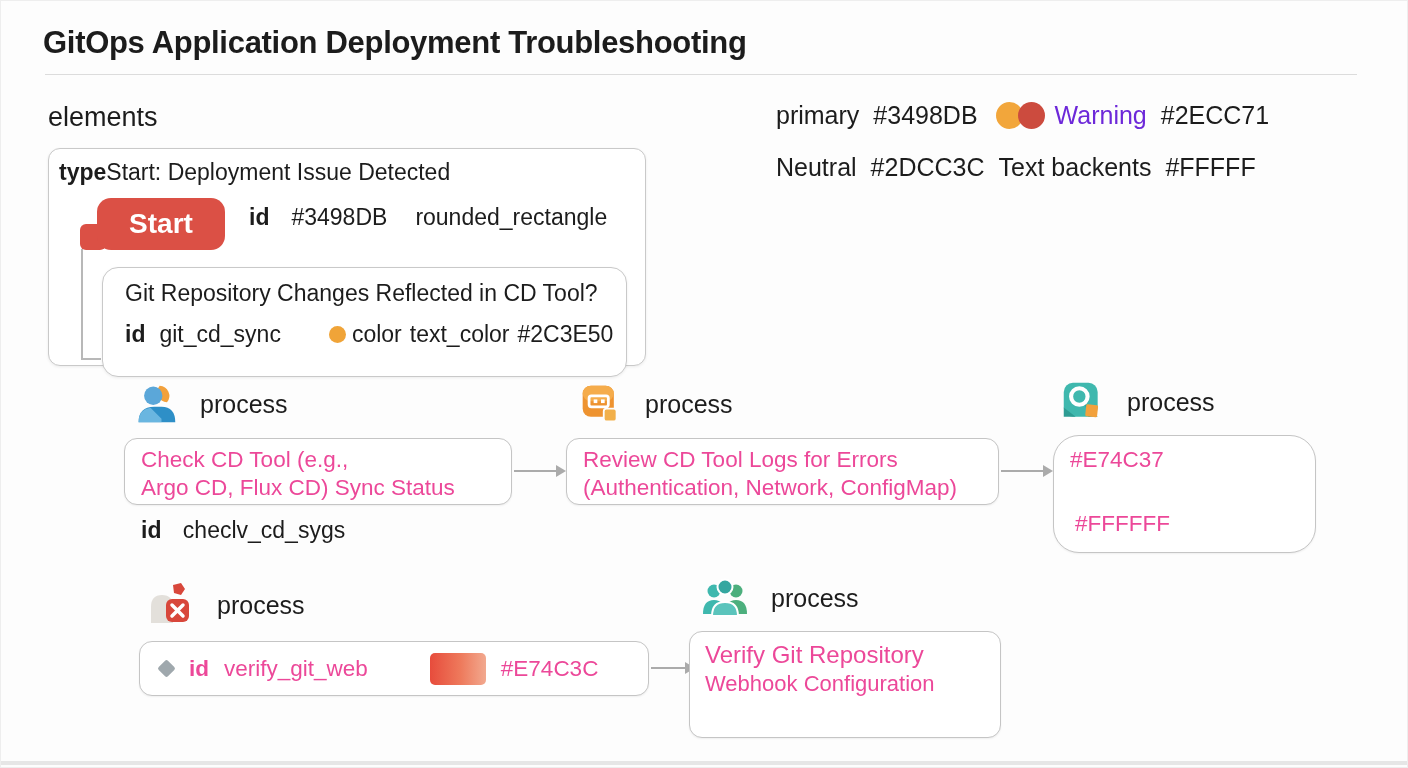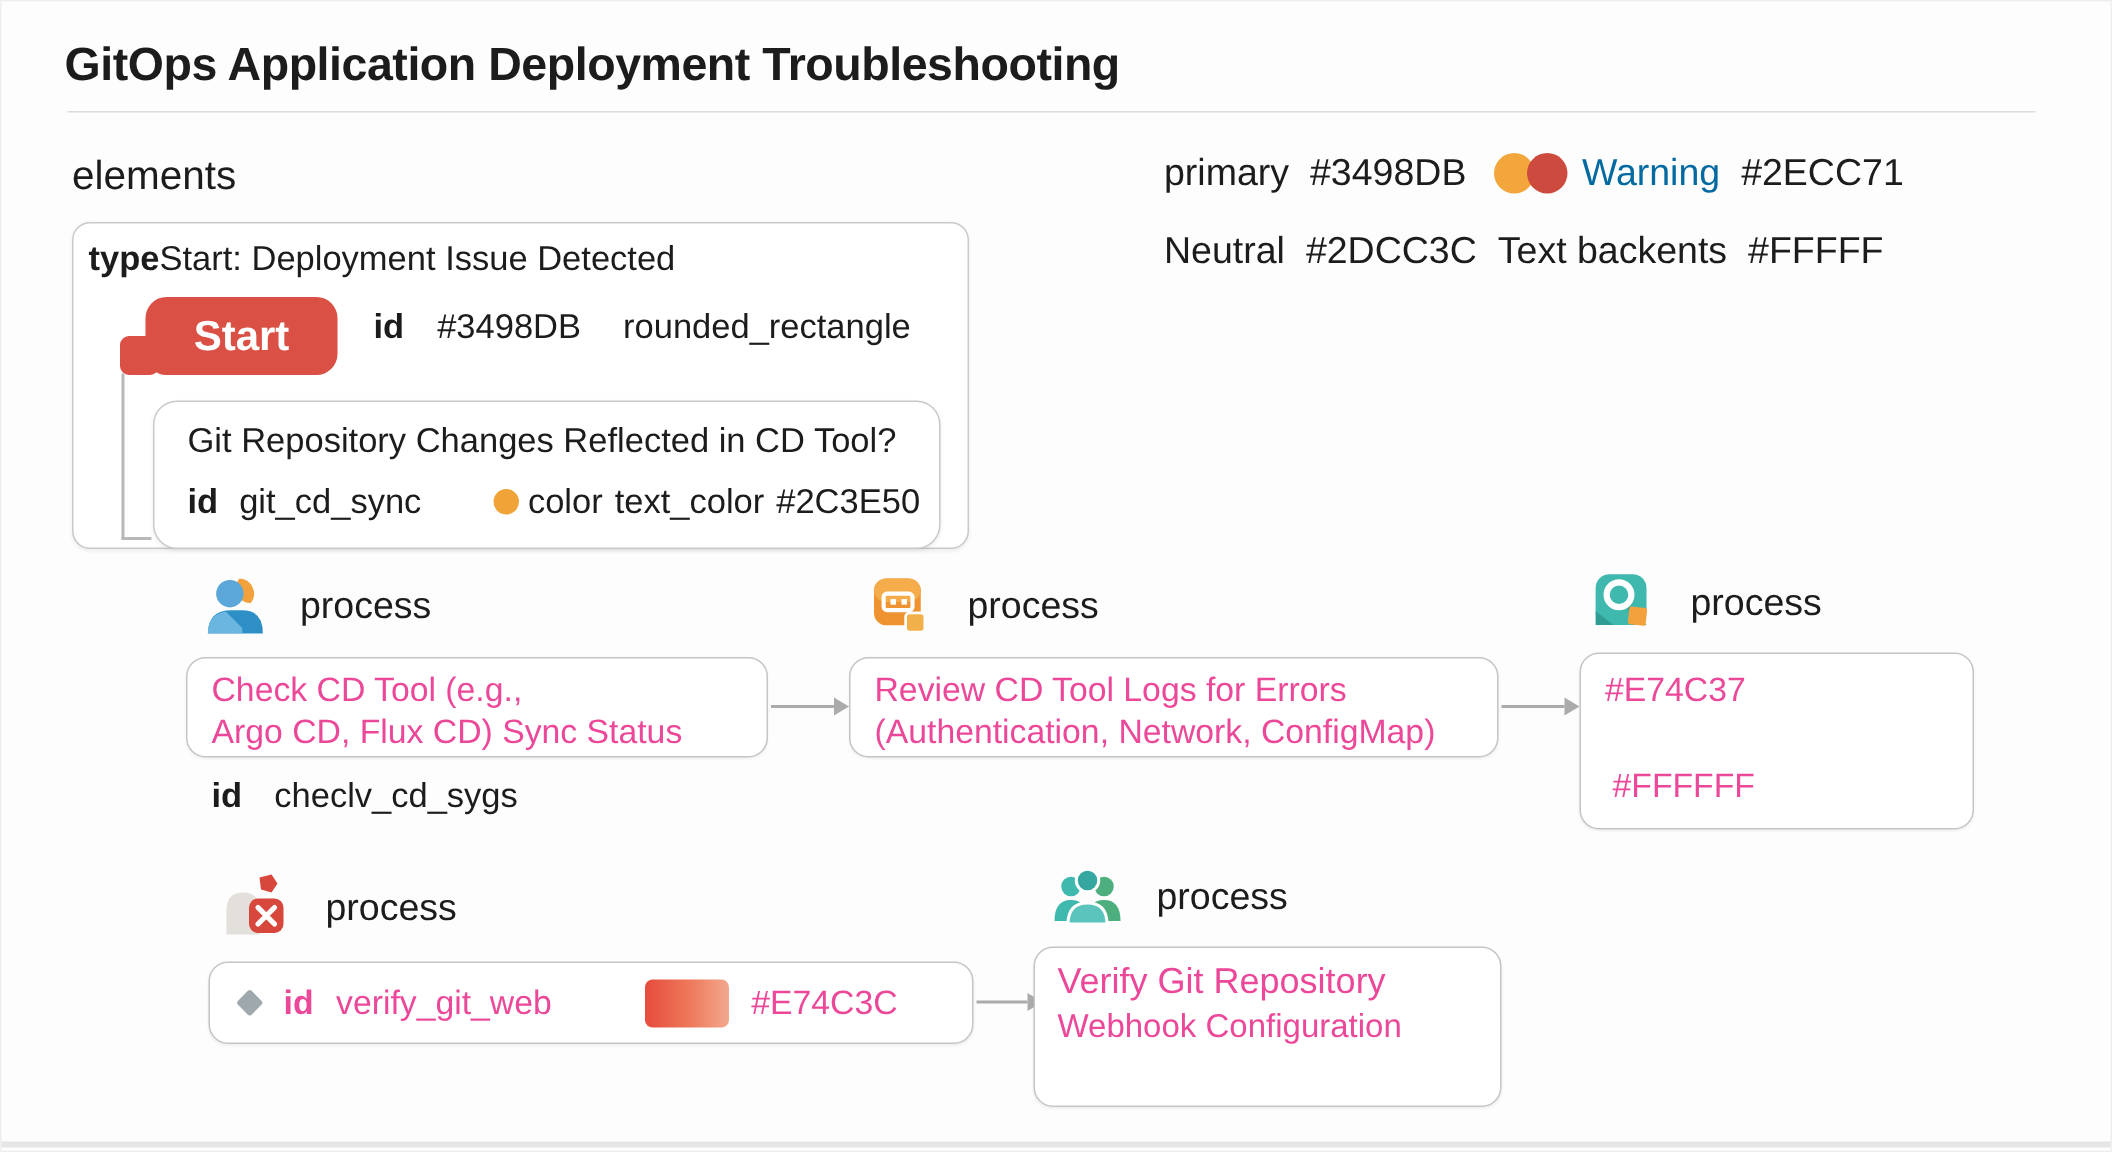--- a/index.html
+++ b/index.html
@@ -16,21 +16,21 @@
 
   .elements-heading { left:47px; top:101px; font-size:27px; font-weight:500; }
 
   .legend-row { display:flex; align-items:center; font-size:25px; }
   .legend1 { left:775px; top:100px; }
   .legend2 { left:775px; top:152px; }
   .legend-row .gap { margin-left:14px; }
   .dot { width:27px; height:27px; border-radius:50%; display:inline-block; }
   .dot-orange { background:#F2A63B; margin-left:18px; }
   .dot-red { background:#CC4B3E; margin-left:-5px; }
-  .warning-text { color:#0369a1; margin-left:10px; }
+  .warning-text { color:#6d28d9; margin-left:10px; }
 
   .card {
     background:#fff; border:1.5px solid #c9c9c9; border-radius:12px;
     box-shadow:0 1px 3px rgba(0,0,0,0.07);
   }
   .start-card { left:47px; top:147px; width:598px; height:218px; }
   .type-line { left:10px; top:10px; font-size:23px; }
   .type-label { font-weight:700; }
   .start-btn {
     left:48px; top:49px; width:128px; height:52px; background:#DB5045;
@@ -39,21 +39,21 @@
   }
   .start-tab { left:31px; top:75px; width:26px; height:26px; background:#DB5045; border-radius:6px; }
   .start-meta { left:200px; top:55px; font-size:23px; display:flex; align-items:baseline; }
   .start-meta .k { font-weight:700; }
   .start-meta .v { margin-left:22px; }
   .start-meta .v2 { margin-left:28px; }
 
   .l-connector { left:32px; top:100px; width:20px; height:111px;
     border-left:2px solid #b8b8b8; border-bottom:2px solid #b8b8b8; }
 
-  .question-card { left:53px; top:118px; width:525px; height:99px; border-radius:16px; }
+  .question-card { left:53px; top:118px; width:525px; height:110px; border-radius:16px; }
   .question-text { left:22px; top:12px; font-size:23px; }
   .question-meta { left:22px; top:53px; font-size:23px; display:flex; align-items:center; }
   .question-meta .k { font-weight:700; }
   .question-meta .idv { margin-left:14px; }
   .mini-dot { width:17px; height:17px; border-radius:50%; background:#F0A438; margin-left:48px; margin-right:6px; }
   .question-meta .cv { margin-left:8px; }
 
   .proc-header { display:flex; align-items:center; }
   .proc-label { font-size:25px; font-weight:400; margin-left:22px; }
   .icon42 { width:44px; height:44px; }
@@ -69,21 +69,21 @@
   .hdr1 { left:133px; top:381px; }
   .box1 { left:123px; top:437px; width:388px; height:67px; }
   .id-row1 { left:140px; top:516px; font-size:23px; }
   .id-row1 .k, .k-bold { font-weight:700; }
   .id-row1 .v { margin-left:15px;text-align:right; }
 
   .hdr2 { left:578px; top:381px; }
   .box2 { left:565px; top:437px; width:433px; height:67px; }
 
   .hdr3 { left:1060px; top:379px; }
-  .box3 { left:1052px; top:434px; width:263px; height:118px; }
+  .box3 { left:1052px; top:434px; width:263px; height:118px;border-radius:26px; }
   .box3 .hex1 { position:absolute; left:16px; top:10px; }
   .box3 .hex2 { position:absolute; left:21px; top:74px; }
 
   .hdr4 { left:146px; top:580px; }
   .box4 { left:138px; top:640px; width:510px; height:55px; }
   .box4-row { display:flex; align-items:center; height:100%; padding-left:20px; }
   .diamond { width:13px; height:13px; background:#9FA8AD; transform:rotate(45deg); border-radius:2px; }
   .box4-row .k { font-weight:700; margin-left:16px; }
   .box4-row .v { margin-left:15px;text-align:center; }
   .swatch { width:56px; height:32px; border-radius:5px; margin-left:62px;

